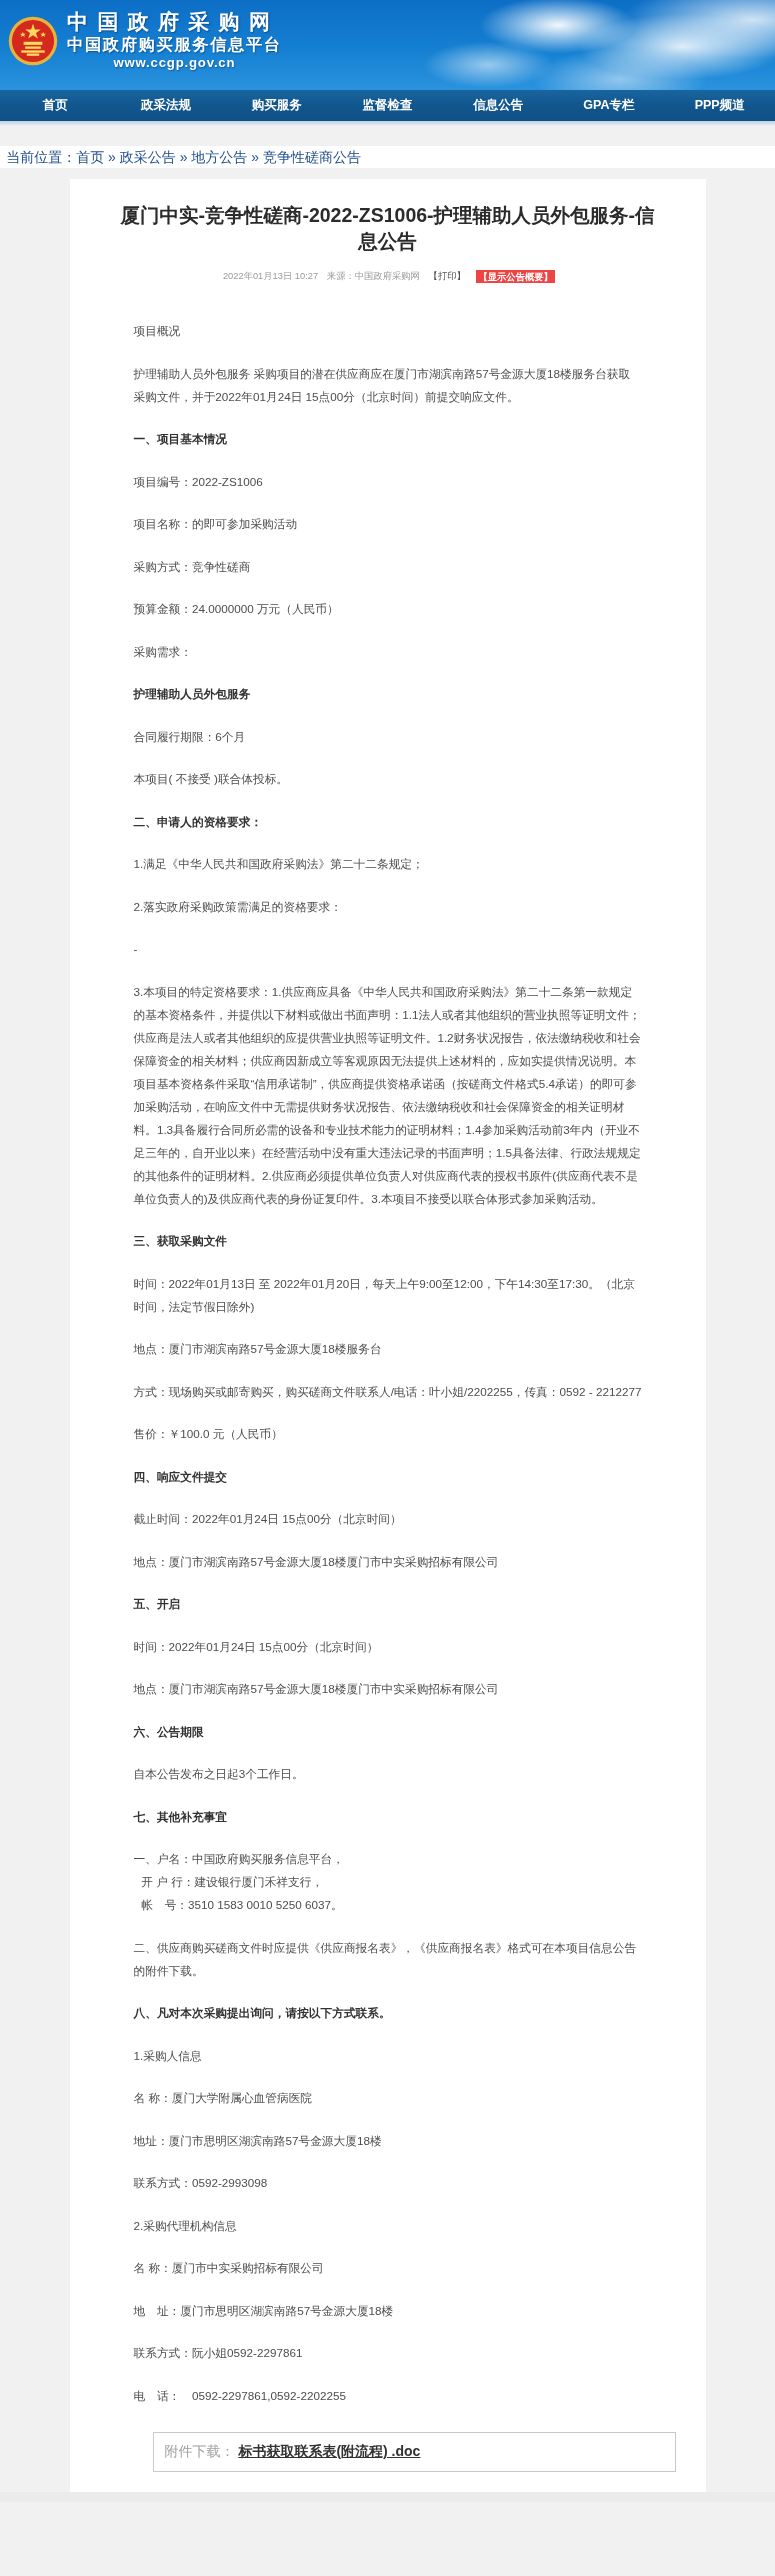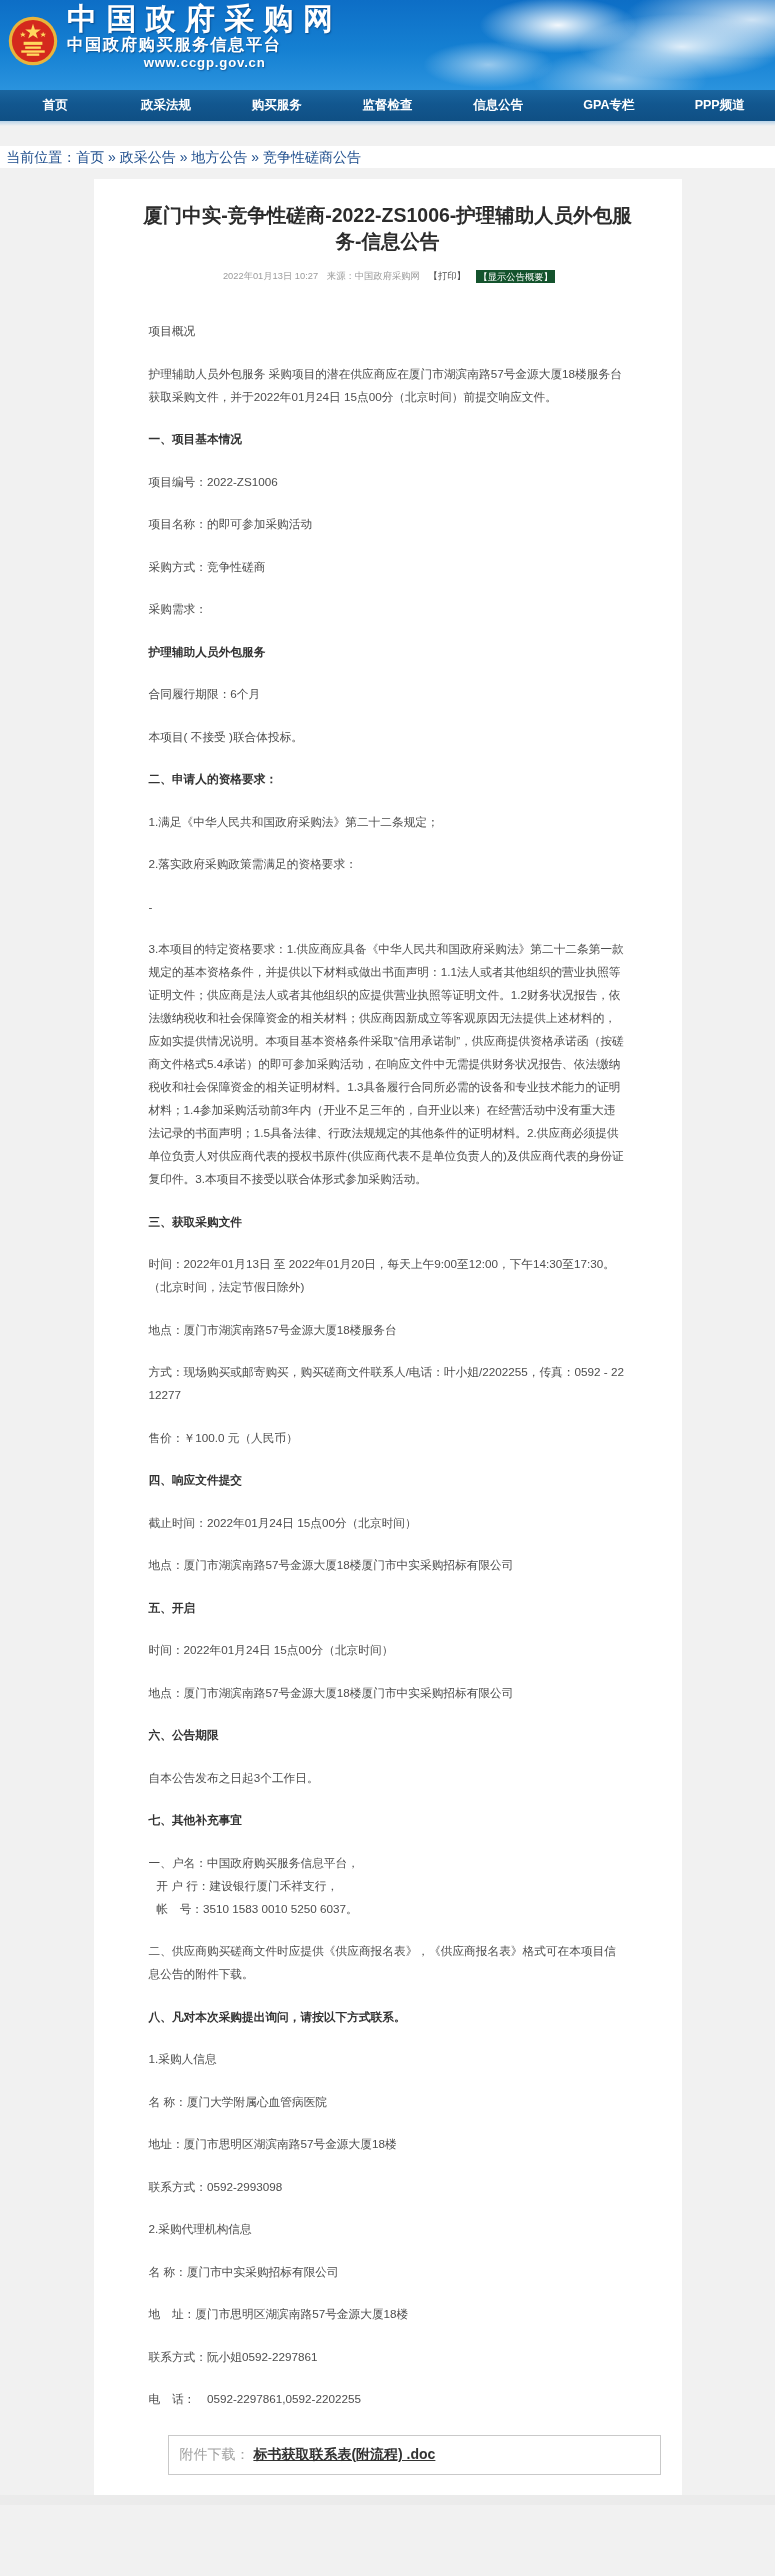--- a/index.html
+++ b/index.html
@@ -19,21 +19,21 @@
       radial-gradient(148px 47px at 88% 52%, rgba(255,255,255,.85), rgba(255,255,255,0) 70%),
       radial-gradient(93px 33px at 63% 72%, rgba(255,255,255,.55), rgba(255,255,255,0) 70%),
       radial-gradient(179px 54px at 97% 22%, rgba(255,255,255,.8), rgba(255,255,255,0) 72%),
       radial-gradient(125px 43px at 80% 88%, rgba(255,255,255,.5), rgba(255,255,255,0) 70%),
       linear-gradient(180deg, #0d6ec6 0%, #1580d2 55%, #2a93de 100%);
     overflow: hidden;
   }
   .brand { position:absolute; left:7.8px; top:9.3px; display:flex; align-items:center; cursor:pointer; }
   .emblem { width:50px; height:50px; margin-right:9.3px; flex:0 0 auto; }
   .site-text { color:#fff; }
-  .site-title { font-size:30px; font-weight:bold; letter-spacing:9.3px; line-height:25px; text-shadow:0.8px 0.8px 1.6px rgba(0,40,90,.55); white-space:nowrap;font-family:Liberation Mono, monospace; }
+  .site-title { font-size:21px; font-weight:bold; letter-spacing:9.3px; line-height:25px; text-shadow:0.8px 0.8px 1.6px rgba(0,40,90,.55); white-space:nowrap; }
   .site-subtitle { font-size:16.3px; font-weight:bold; letter-spacing:1.6px; line-height:20px; text-shadow:0.8px 0.8px 1.6px rgba(0,40,90,.55); }
   .site-url { font-size:13.2px; font-weight:bold; letter-spacing:0.8px; text-align:center; line-height:18.7px; text-shadow:0.8px 0.8px 1.6px rgba(0,40,90,.5); }
   
   .main-nav {
     height: 31px;
     background: linear-gradient(180deg, #1a659f 0%, #12578f 45%, #0f4f84 100%);
     display: flex;
   }
   .nav-item {
     flex: 1;
@@ -56,45 +56,45 @@
     line-height: 22px;
     color: #21508e;
     padding-left: 6.2px;
     white-space: nowrap;
   }
   .breadcrumb-strip a { color:#21508e; text-decoration:none; cursor:pointer; }
   .crumb-sep { margin:0 3.9px; color:#21508e; }
   .pre-card-gap { height:11px; }
   
   .card {
-    width: 588px;
+    width: 636px;
     margin: 0 auto;
     background: #fff;
-    padding: 23px 8px 20px;
+    padding: 23px 17px 20px;
   }
   .article-title {
     font-size: 19.5px;
     line-height: 26.5px;
     font-weight: bold;
     color: #2b2b2b;
     text-align: center;
     margin: 0 31px;
   }
   .article-meta {
     text-align: center;
     margin-top: 15.6px;
     font-size: 9.3px;
     color: #9b9b9b;
   }
   .article-meta .meta-piece { margin: 0 3.1px; }
   .print-btn { color:#4d4d4d; cursor:pointer; }
   .summary-badge {
-    background: #14532d;
+    background: #ef4444;
     color: #fff;
-    font-weight: normal;
+    font-weight: bold;
     padding: 1.6px 2.3px;
     margin-left: 4.7px;
     cursor: pointer;
   }
   .article-body {
     margin: 36px 47px 16px;
     font-size: 11.7px;
     color: #4d4d4d;
   }
   .para { line-height: 23px; margin: 0 0 19.5px; word-break: break-all; }
@@ -169,20 +169,21 @@
       <span class="summary-badge">【显示公告概要】</span>
     </div>
 
     <div class="article-body" id="paragraphs">
         <p class="para s-normal">项目概况</p>
         <p class="para s-normal">护理辅助人员外包服务 采购项目的潜在供应商应在厦门市湖滨南路57号金源大厦18楼服务台获取采购文件，并于2022年01月24日 15点00分（北京时间）前提交响应文件。</p>
         <p class="para s-bold">一、项目基本情况</p>
         <p class="para s-normal">项目编号：2022-ZS1006</p>
         <p class="para s-normal">项目名称：的即可参加采购活动</p>
         <p class="para s-normal">采购方式：竞争性磋商</p>
+        <p class="para s-normal">预算金额：24.0000000 万元（人民币）</p>
         <p class="para s-normal">采购需求：</p>
         <p class="para s-bold">护理辅助人员外包服务</p>
         <p class="para s-normal">合同履行期限：6个月</p>
         <p class="para s-normal">本项目( 不接受 )联合体投标。</p>
         <p class="para s-bold">二、申请人的资格要求：</p>
         <p class="para s-normal">1.满足《中华人民共和国政府采购法》第二十二条规定；</p>
         <p class="para s-normal">2.落实政府采购政策需满足的资格要求：</p>
         <p class="para s-normal">-</p>
         <p class="para s-normal">3.本项目的特定资格要求：1.供应商应具备《中华人民共和国政府采购法》第二十二条第一款规定的基本资格条件，并提供以下材料或做出书面声明：1.1法人或者其他组织的营业执照等证明文件；供应商是法人或者其他组织的应提供营业执照等证明文件。1.2财务状况报告，依法缴纳税收和社会保障资金的相关材料；供应商因新成立等客观原因无法提供上述材料的，应如实提供情况说明。本项目基本资格条件采取“信用承诺制”，供应商提供资格承诺函（按磋商文件格式5.4承诺）的即可参加采购活动，在响应文件中无需提供财务状况报告、依法缴纳税收和社会保障资金的相关证明材料。1.3具备履行合同所必需的设备和专业技术能力的证明材料；1.4参加采购活动前3年内（开业不足三年的，自开业以来）在经营活动中没有重大违法记录的书面声明；1.5具备法律、行政法规规定的其他条件的证明材料。2.供应商必须提供单位负责人对供应商代表的授权书原件(供应商代表不是单位负责人的)及供应商代表的身份证复印件。3.本项目不接受以联合体形式参加采购活动。</p>
         <p class="para s-bold">三、获取采购文件</p>

